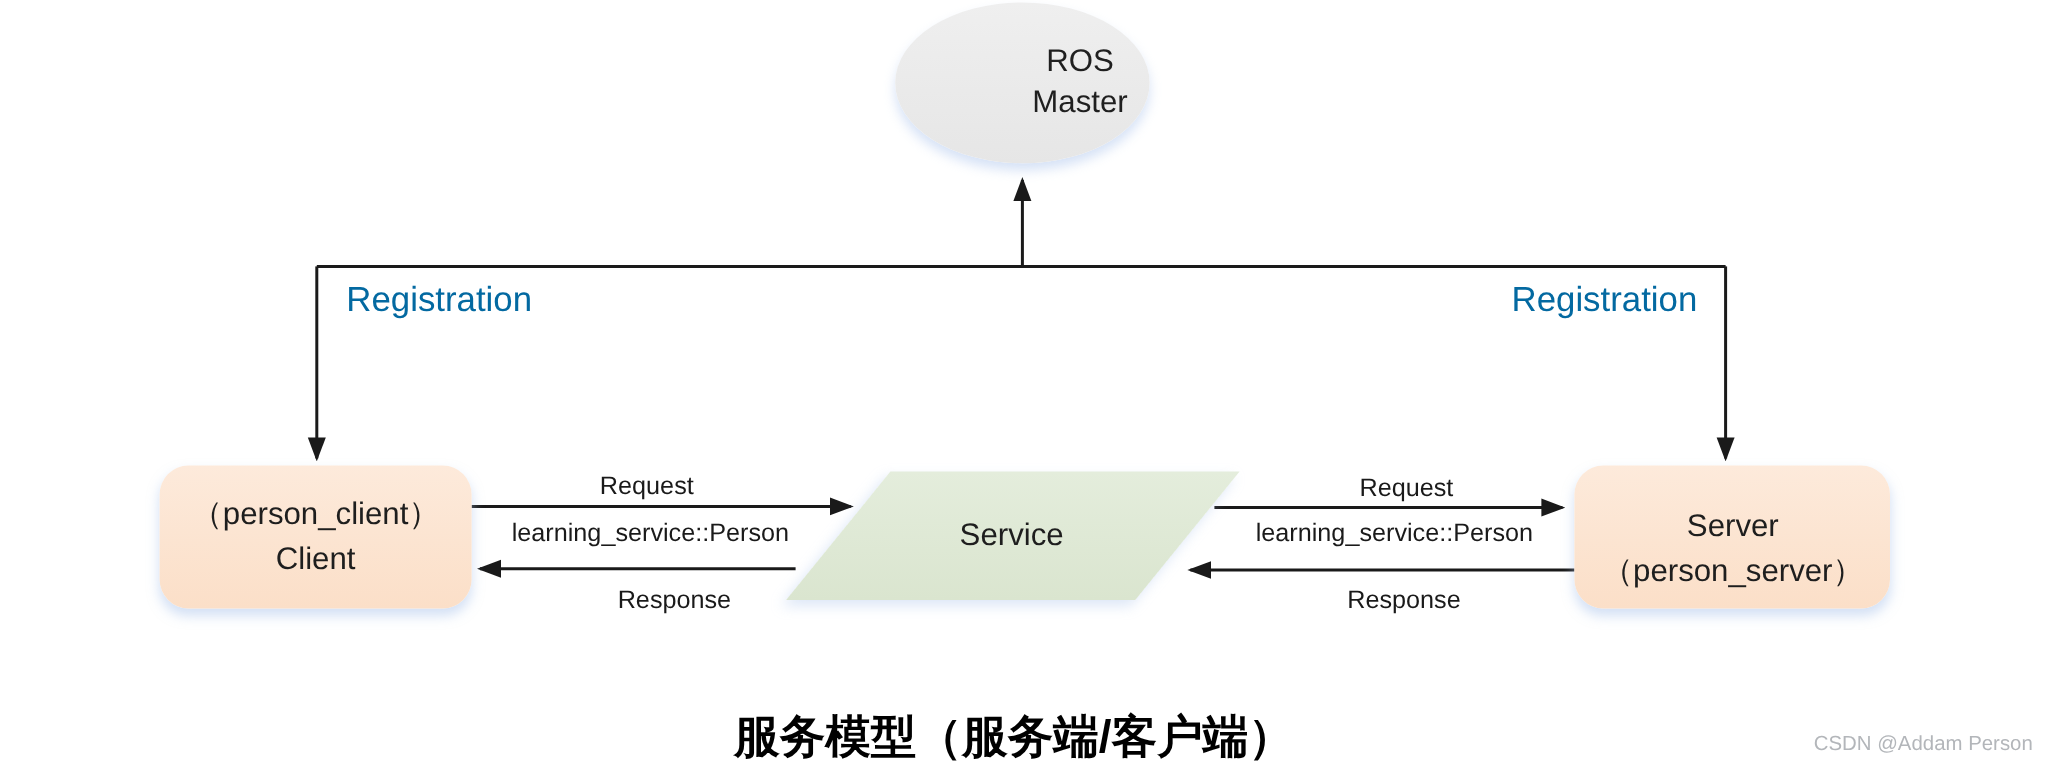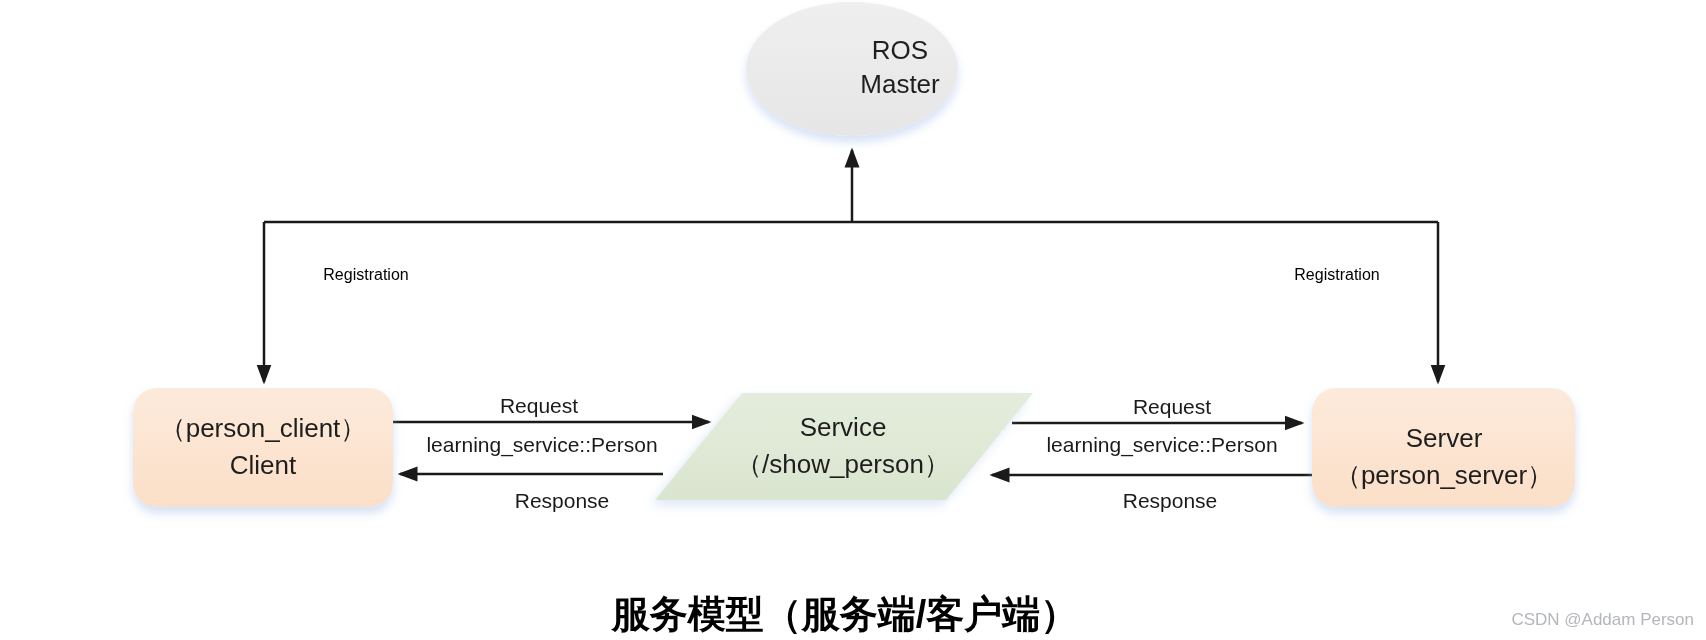--- a/index.html
+++ b/index.html
@@ -28,21 +28,21 @@
     box-shadow:0 5px 9px rgba(170,195,235,.4);
   }
   
   .center-text{
     position:absolute;transform:translate(-50%,-50%);
     text-align:center;white-space:nowrap;
   }
   .node-text{font-size:26px;line-height:37px;color:#1e1e1e;}
   .master-text{font-size:26px;line-height:34px;}
   .edge-label{font-size:21px;color:#1a1a1a;}
-  .reg-label{font-size:16px;color:#000000;margin-top:24px;}
+  .reg-label{font-size:29px;color:#0369a1;}
   .caption{font-size:38px;font-weight:bold;color:#000;}
   .watermark{
     position:absolute;right:12px;top:610px;font-size:17px;color:#b3b6ba;
     white-space:nowrap;
   }
   
   .wires{position:absolute;left:0;top:0;pointer-events:none;}
   .wires path{stroke:#1a1a1a;stroke-width:2.5;fill:none;}
 </style>
 </head>
@@ -74,21 +74,20 @@
 
   <div class="node rounded client-box"></div>
   <div class="center-text node-text" style="left:263px;top:447px;">
     <div>（person_client）</div>
     <div>Client</div>
   </div>
 
   <div class="node para"></div>
   <div class="center-text node-text" style="left:843px;top:446px;">
     <div>Service</div>
-    <div>（/show_person）</div>
   </div>
 
   <div class="node rounded server-box"></div>
   <div class="center-text node-text" style="left:1444px;top:457px;">
     <div>Server</div>
     <div>（person_server）</div>
   </div>
 
   <div class="center-text reg-label" style="left:366px;top:251px;">Registration</div>
   <div class="center-text reg-label" style="left:1337px;top:251px;">Registration</div>

